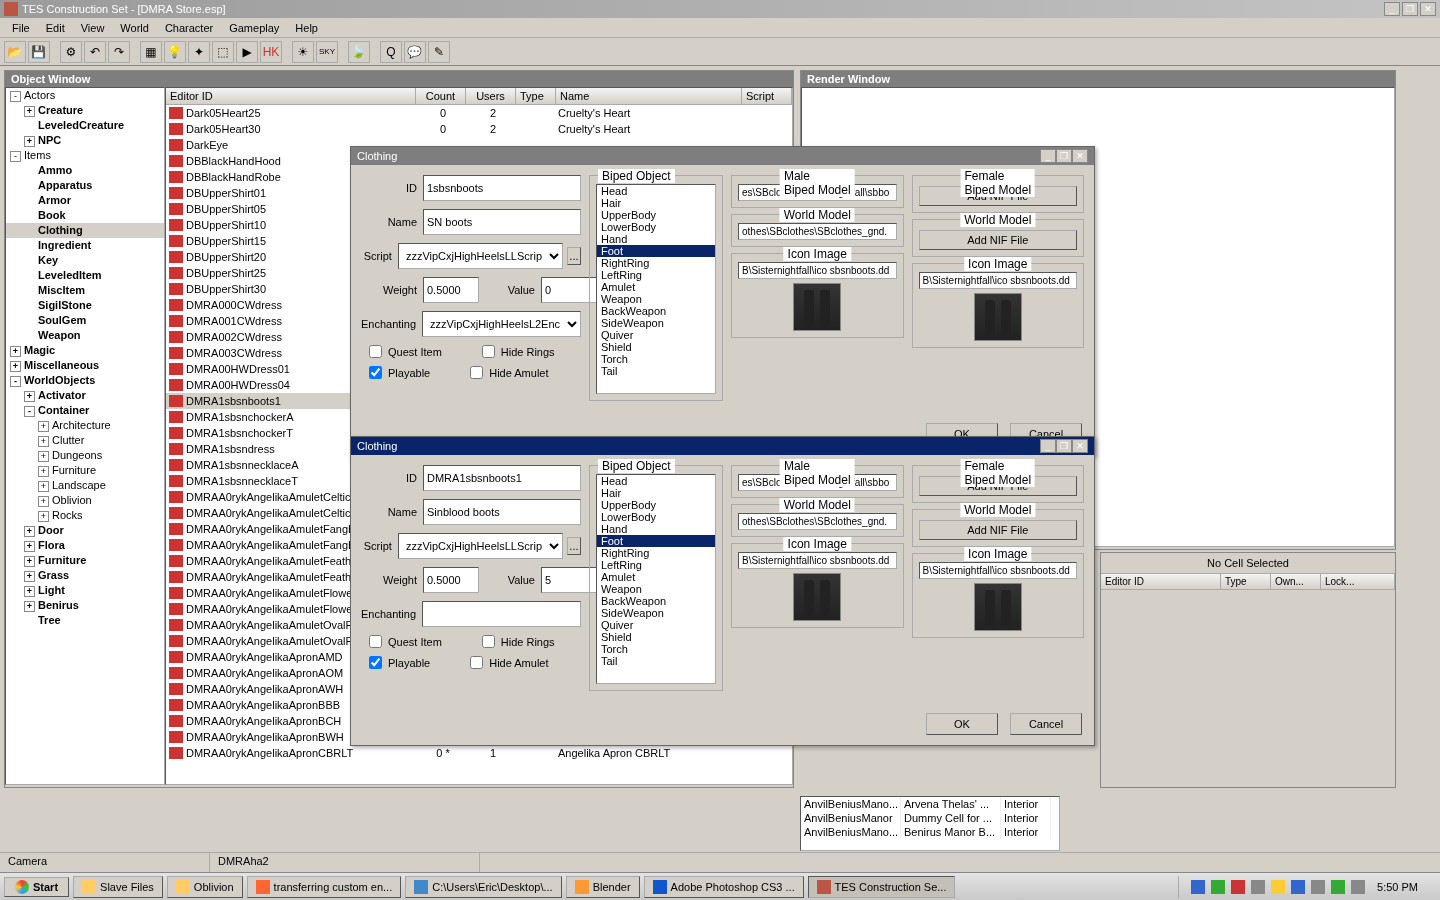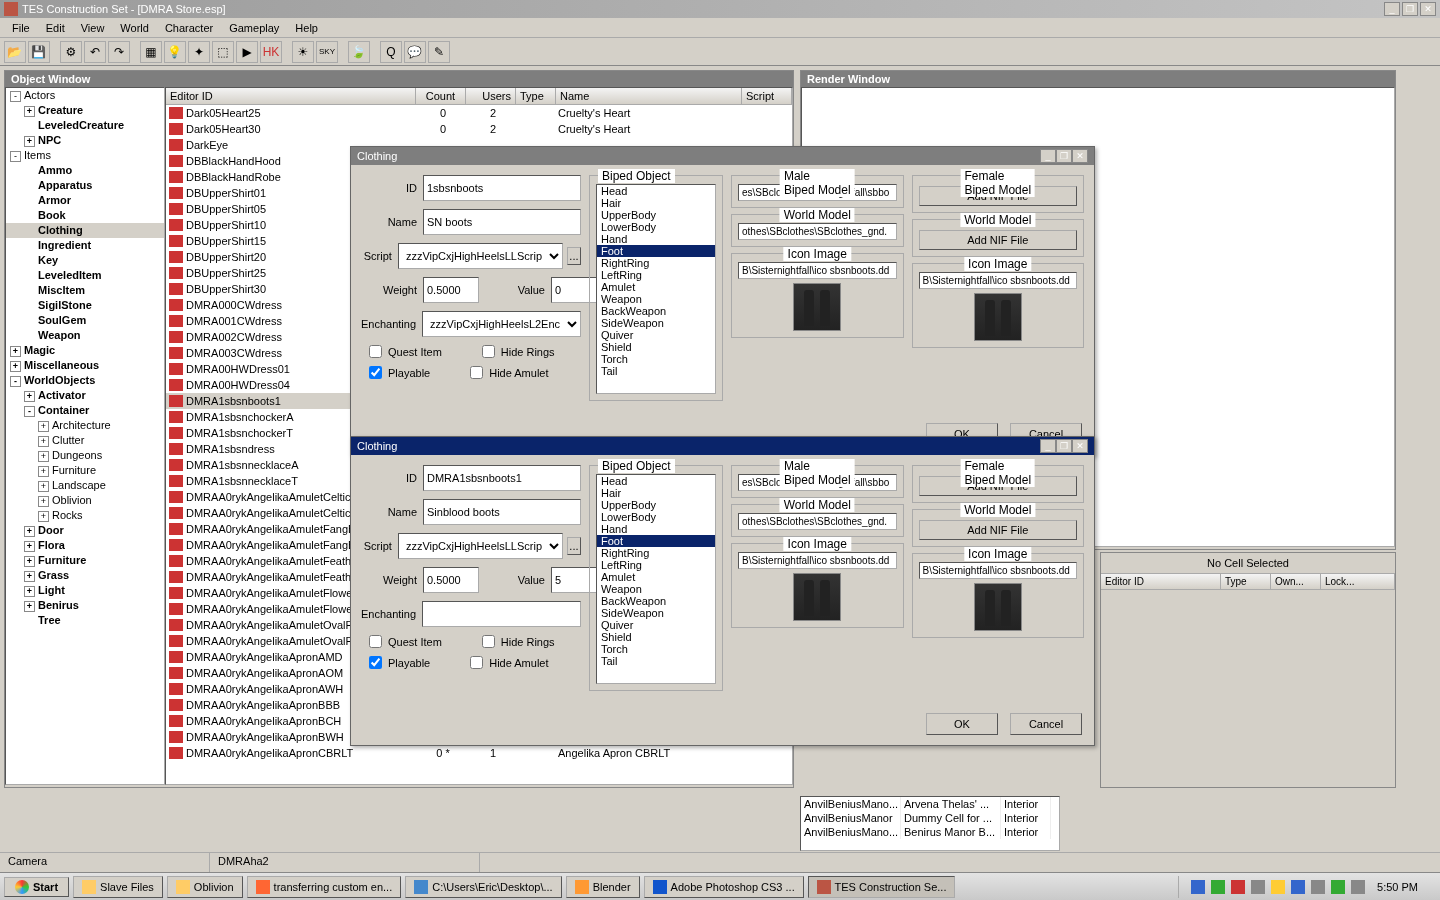--- a/index.html
+++ b/index.html
@@ -31,21 +31,21 @@
 .tree { width: 160px; background: #fff; border: 1px inset #aaa; overflow-y: auto; }
 .tree-item { padding: 1px 2px 1px 4px; white-space: nowrap; cursor: default; }
 .tree-item .exp { display: inline-block; width: 11px; height: 11px; border: 1px solid #888; text-align: center; line-height: 9px; font-size: 9px; margin-right: 3px; background: #fff; }
 .tree-item.noexp .exp { visibility: hidden; }
 .tree-item.bold { font-weight: bold; }
 .tree-item.d1 { padding-left: 18px; }
 .tree-item.d2 { padding-left: 32px; }
 .obj-list { flex: 1; background: #fff; border: 1px inset #aaa; display: flex; flex-direction: column; }
 .list-header { display: flex; background: #d4d0c8; border-bottom: 1px solid #aaa; }
 .list-header div { border-right: 1px solid #aaa; padding: 2px 4px; background: linear-gradient(#f4f4f4,#d4d0c8); }
-.col-id { width: 250px; } .col-count { width: 50px; text-align: center; } .col-users { width: 50px; text-align: right; } .col-type { width: 40px; } .col-name { flex: 1; } .col-script { width: 50px; }
+.col-id { width: 250px; } .col-count { width: 50px; text-align: center; } .col-users { width: 50px; text-align: center; } .col-type { width: 40px; } .col-name { flex: 1; } .col-script { width: 50px; }
 .list-body { flex: 1; overflow-y: auto; }
 .list-row { display: flex; height: 16px; align-items: center; }
 .list-row.sel { background: #d4d0c8; }
 .list-row .ricon { width: 14px; height: 12px; background: #c33; margin: 0 3px; flex-shrink: 0; }
 .list-row .rid { width: 232px; overflow: hidden; white-space: nowrap; }
 .list-row .rcount { width: 50px; text-align: center; }
 .list-row .rusers { width: 50px; text-align: center; }
 .list-row .rtype { width: 40px; }
 .list-row .rname { flex: 1; overflow: hidden; white-space: nowrap; }
 
@@ -67,21 +67,21 @@
 
 .dialog { position: absolute; background: #d4d0c8; border: 1px solid #666; box-shadow: 2px 2px 4px rgba(0,0,0,0.3); }
 .dialog .dlg-title { background: #7e7e7e; color: #fff; padding: 2px 6px; display: flex; align-items: center; }
 .dialog.active .dlg-title { background: #0a246a; }
 .dlg-title .spacer { flex: 1; }
 .dlg-body { padding: 10px; display: flex; gap: 8px; }
 .dlg-left { width: 220px; }
 .fld { display: flex; align-items: center; margin-bottom: 8px; }
 .fld label { width: 62px; text-align: right; padding-right: 6px; }
 .fld input, .fld select { flex: 1; border: 1px inset #aaa; background: #fff; padding: 1px 3px; height: 26px; }
-.fld-row { display: flex; gap: 10px; }
+.fld-row { display: flex; }
 .fld-sm input { width: 56px; flex: none; }
 .chk-row { display: flex; gap: 40px; margin-top: 8px; padding-left: 8px; }
 .chk { display: flex; align-items: center; gap: 6px; }
 .chk input { width: 13px; height: 13px; }
 .small-btn { width: 24px; height: 18px; border: 1px outset #aaa; background: #d4d0c8; margin-left: 4px; }
 
 .groupbox { border: 1px solid #aaa; position: relative; padding: 8px 6px 6px; margin-bottom: 6px; }
 .groupbox .gb-title { position: absolute; top: -7px; left: 8px; background: #ffffff; padding: 0 4px; font-size: 12px; }
 .biped-list { width: 120px; height: 210px; background: #fff; border: 1px inset #aaa; overflow-y: auto; }
 .biped-list div { padding: 0 4px; cursor: default; }

